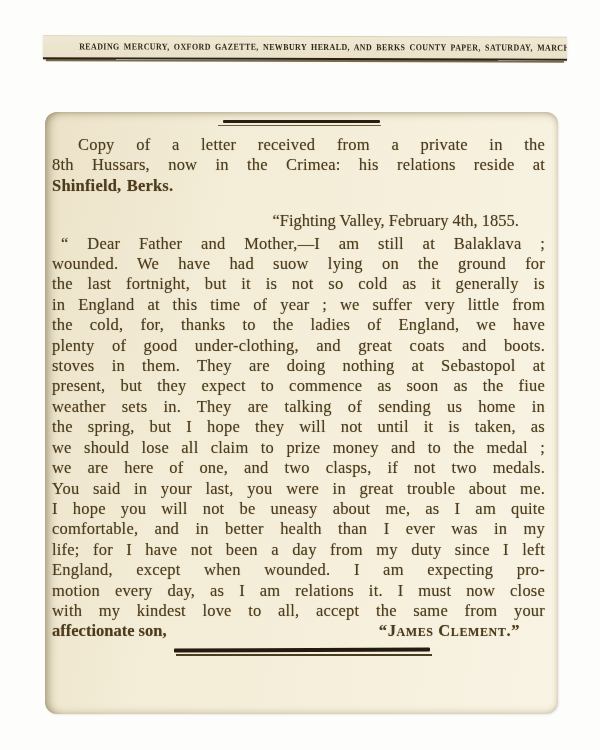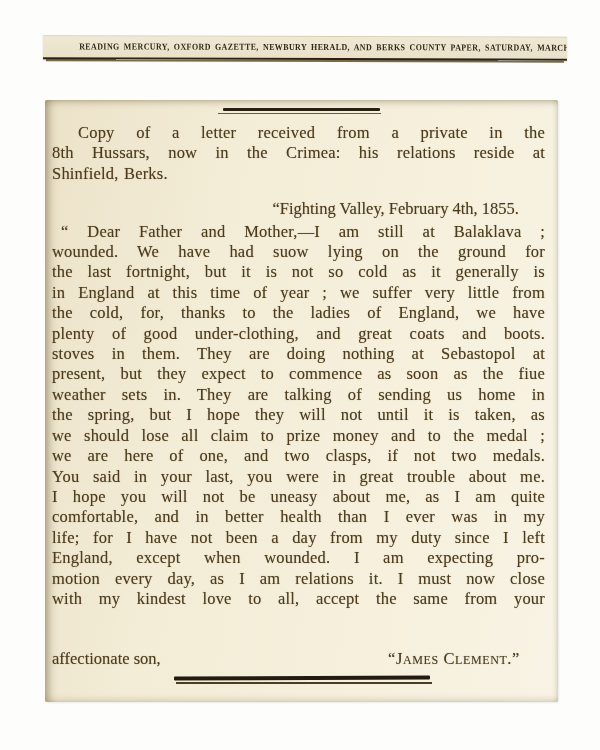--- a/index.html
+++ b/index.html
@@ -21,29 +21,29 @@
     transform: rotate(0.15deg);
   }
   .masthead-text {
     display: inline-block; white-space: nowrap;
     letter-spacing: 0.5px; word-spacing: 2px;
     transform: scaleX(0.88); transform-origin: 50% 50%;
   }
 
   
   .clipping {
-    position: absolute; left: 45px; top: 100px; width: 513px; height: 602px;
+    position: absolute; left: 45px; top: 112px; width: 513px; height: 602px;
     background: linear-gradient(100deg, #ebe2c8 0%, #f3ecd6 30%, #f6f0dd 70%, #f8f3e4 100%);
     box-shadow:
       inset 8px 0 10px -5px rgba(105,90,55,.55),
       inset 0 6px 9px -6px rgba(105,90,55,.5),
       inset -4px 0 6px -4px rgba(150,135,95,.40),
       inset 0 -7px 9px -7px rgba(150,135,95,.35),
       1px 1px 2px rgba(0,0,0,.08);
-    border-radius: 2px;
+    border-radius: 12px;
     color: #4c3c1d;
     font-size: 16.5px;
     text-shadow: 0 0 1px rgba(86,68,32,.45);
   }
 
   .rule-thick {
     position: relative; margin: 8px auto 0 auto;
     width: 157px; height: 3px; background: #271f12;
     border-radius: 1px;
   }
@@ -63,36 +63,36 @@
   }
 
   .text-col { padding: 12px 13px 0 7px; }
 
   .line {
     line-height: 20.4px;
     text-align: justify; text-align-last: justify; text-justify: inter-word;
     letter-spacing: 0.2px; word-spacing: 1px;
     white-space: nowrap; overflow: visible;
   }
-  .line.no-stretch { text-align-last: left; }
+  .line.no-stretch { text-align-last: left; font-weight: bold; }
   .indent-big { text-indent: 26px; }
   .indent-sm { text-indent: 9px; }
 
   .dateline {
     line-height: 20.4px; margin-top: 15px;
     text-align: right; padding-right: 26px;
   }
 
   .letter { margin-top: 2px; }
 
   .closing {
     display: flex; justify-content: space-between; align-items: baseline;
-    line-height: 20.4px; padding-right: 25px;
+    line-height: 20.4px; padding-right: 25px; font-weight: bold;
   }
-  .signature { font-variant: small-caps; letter-spacing: 0.6px; margin-top: 40px; }
+  .signature { font-variant: small-caps; letter-spacing: 0.6px; }
 </style>
 </head>
 <body>
 
 <div class="page">
 
   <div class="masthead">
     <span class="masthead-text">READING MERCURY, OXFORD GAZETTE, NEWBURY HERALD, AND BERKS COUNTY PAPER, SATURDAY, MARCH 10, 1855.</span>
   </div>
 

